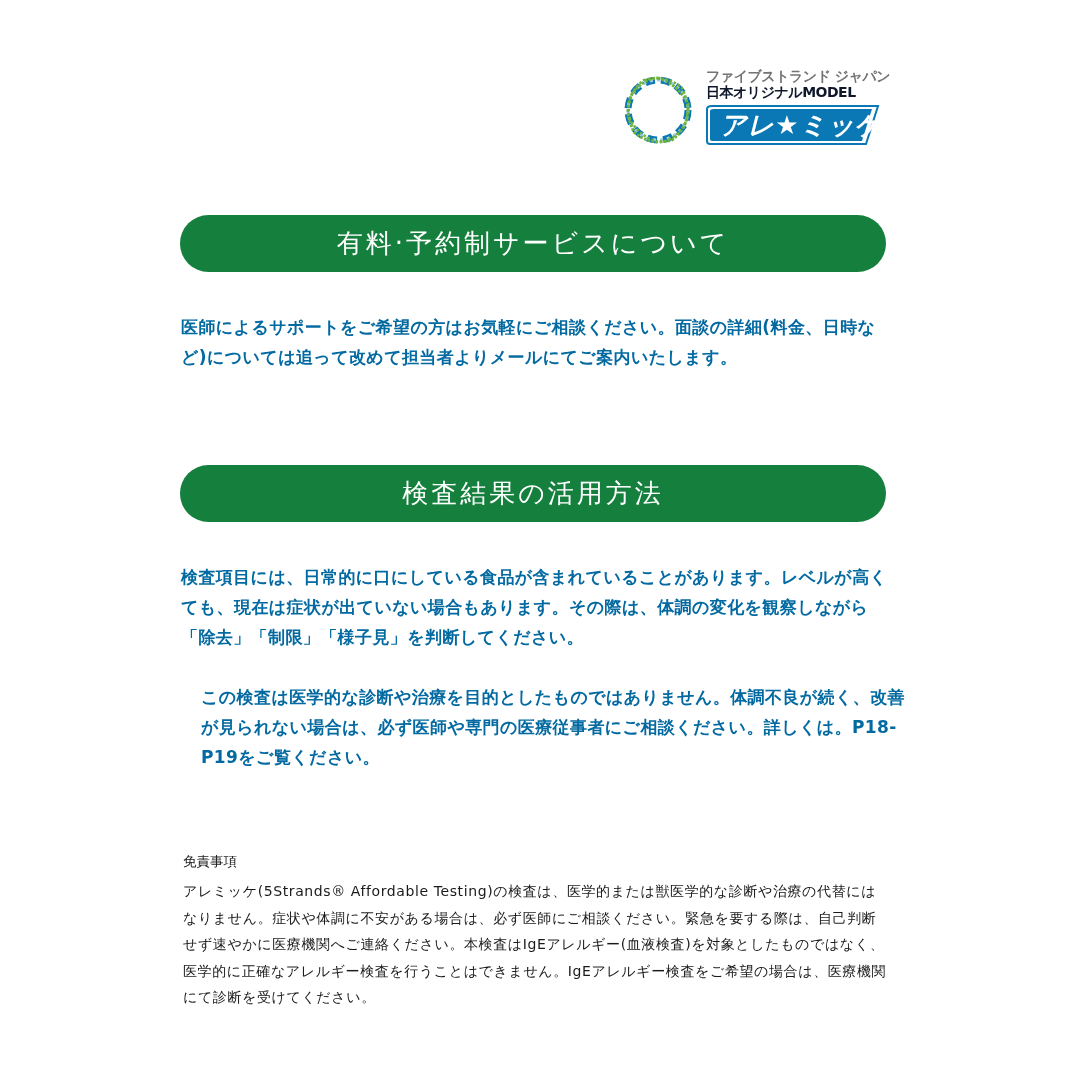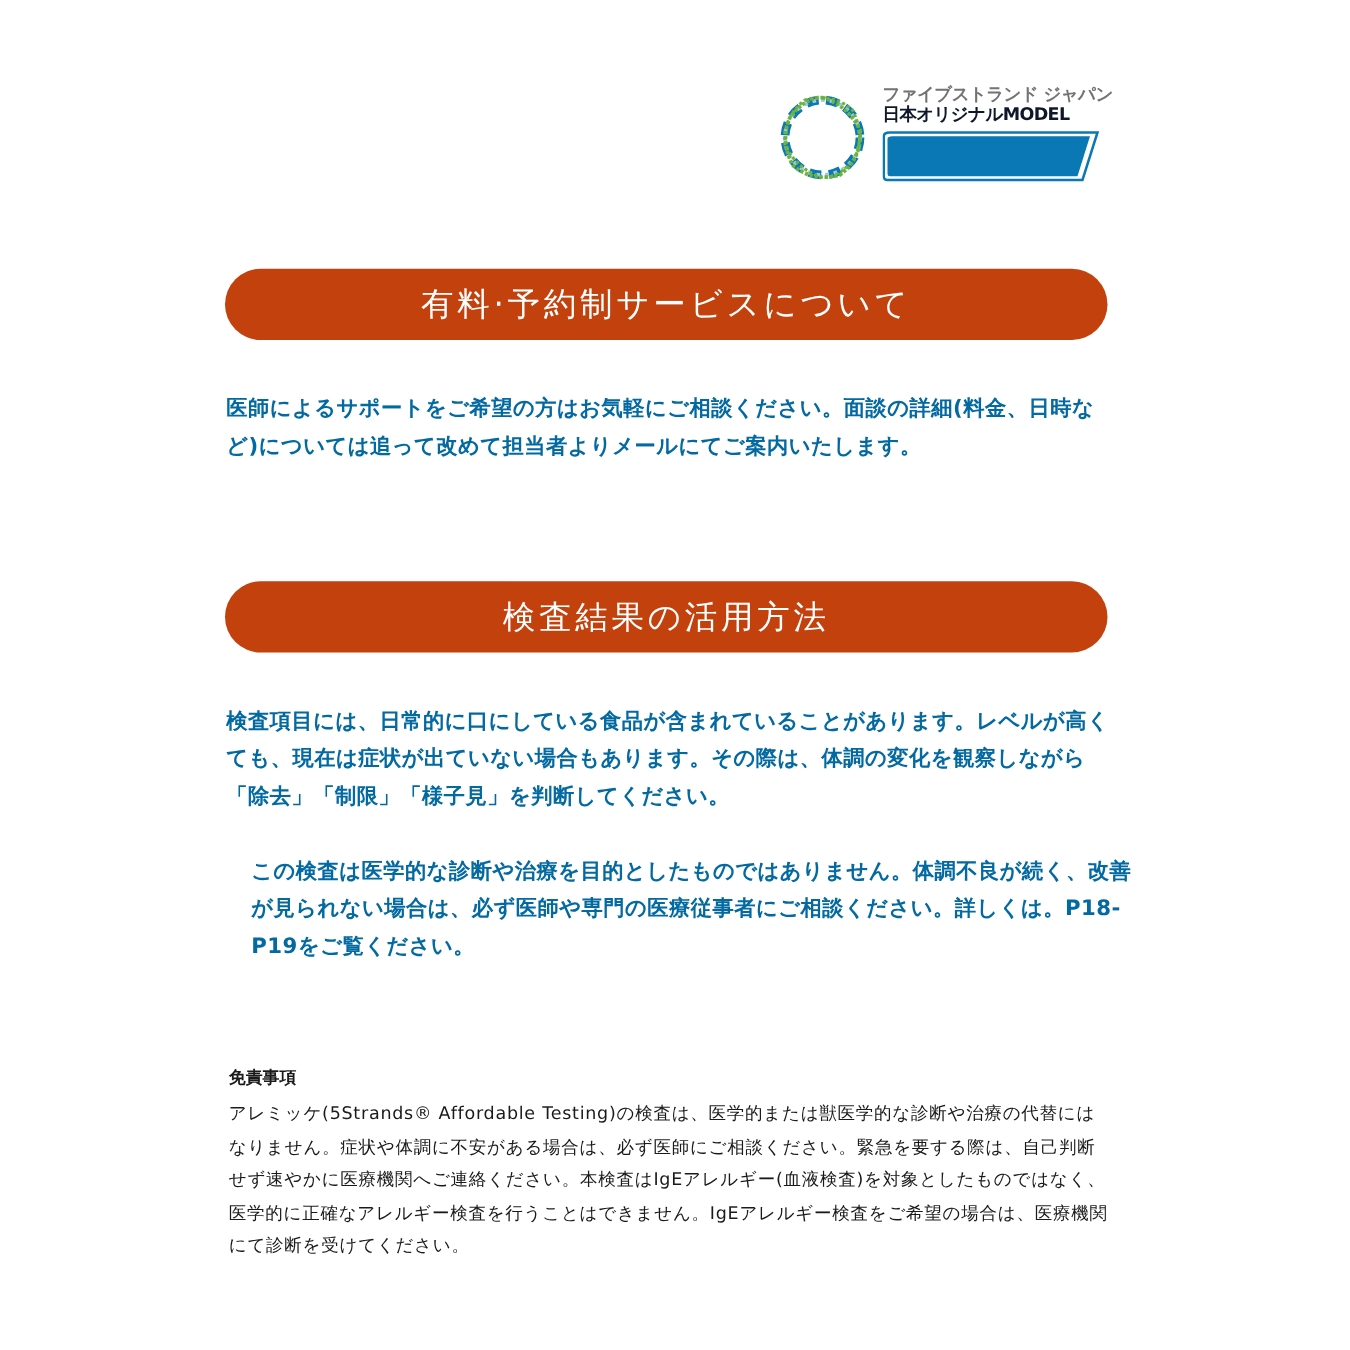--- a/index.html
+++ b/index.html
@@ -47,21 +47,21 @@
       color: #ffffff;
       letter-spacing: 1px;
       white-space: nowrap;
       line-height: 34px;
     }
     
     .banner {
       position: absolute;
       left: 180px;
       width: 706px; height: 57px;
-      background: #c2410c;
+      background: #15803d;
       border-radius: 29px;
       display: flex; align-items: center; justify-content: center;
     }
     .banner-title {
       color: #ffffff;
       font-size: 26px;
       letter-spacing: 3px;
       font-weight: normal;
     }
     .banner-1 { top: 215px; }
@@ -77,21 +77,21 @@
       letter-spacing: 0.4px;
       color: #0369a1;
     }
     .para-1 { top: 312px; }
     .para-2 { top: 562px; }
     .para-3 { top: 682px; margin-left: 20px; }
     
     .disc-title {
       position: absolute;
       left: 183px; top: 853px;
-      font-size: 13.5px; font-weight: bold;
+      font-size: 13.5px; font-weight: normal;
       color: #1a1a1a;
     }
     .disc-body {
       position: absolute;
       left: 183px; top: 878px;
       width: 705px;
       font-size: 14px;
       line-height: 26.5px;
       letter-spacing: 0.6px;
       color: #1a1a1a;
@@ -110,20 +110,21 @@
       <path d="M40 72 Q20 66 10 46 Q8 24 26 10 Q48 4 64 18 Q74 38 66 56 Q54 72 40 72" stroke="#6cb33f" stroke-width="2.5" stroke-dasharray="2.5 2"></path>
     </g>
   </svg>
   <div class="logo-brand">ファイブストランド ジャパン</div>
   <div class="logo-model">日本オリジナルMODEL</div>
   <div class="logo-badge">
     <svg width="176" height="42" viewBox="0 0 176 42" style="position:absolute;left:0;top:0;">
       <path d="M6 2 H172 L160 40 H4 Q1 40 1 37 V5 Q1 2 6 2 Z" fill="#ffffff" stroke="#0a78b4" stroke-width="2"></path>
       <path d="M8 5 H166 L156 37 H6 Q4 37 4 35 V7 Q4 5 8 5 Z" fill="#0a78b4"></path>
     </svg>
+    <div class="logo-badge-text">アレ★ミッケ</div>
   </div>
 </div>
 
 <div class="banner banner-1">
   <span class="banner-title">有料·予約制サービスについて</span>
 </div>
 <p class="para para-1">医師によるサポートをご希望の方はお気軽にご相談ください。面談の詳細(料金、日時など)については追って改めて担当者よりメールにてご案内いたします。</p>
 
 <div class="banner banner-2">
   <span class="banner-title">検査結果の活用方法</span>

